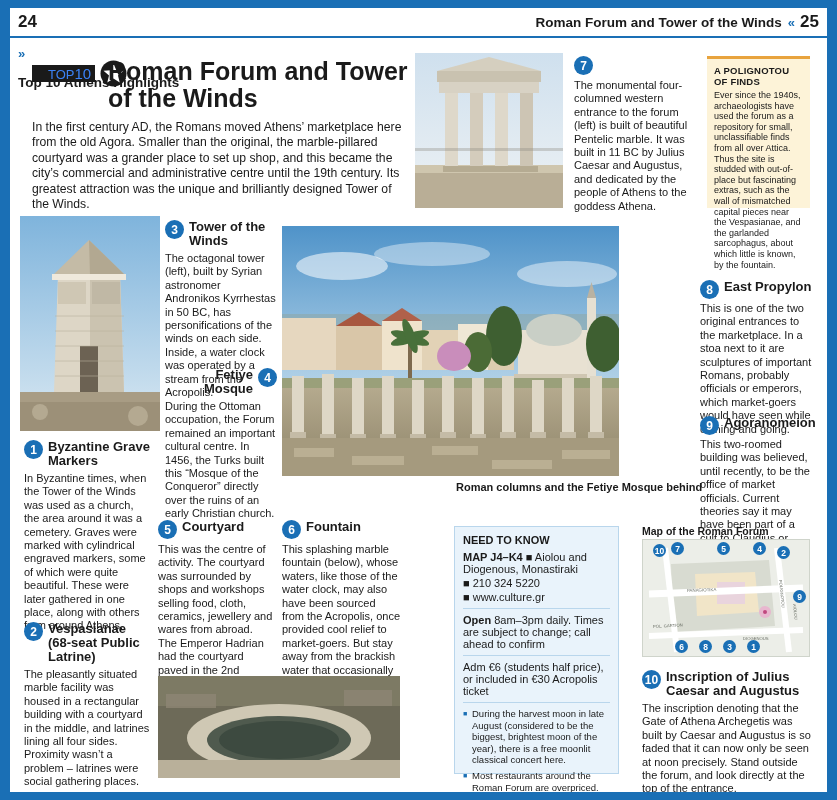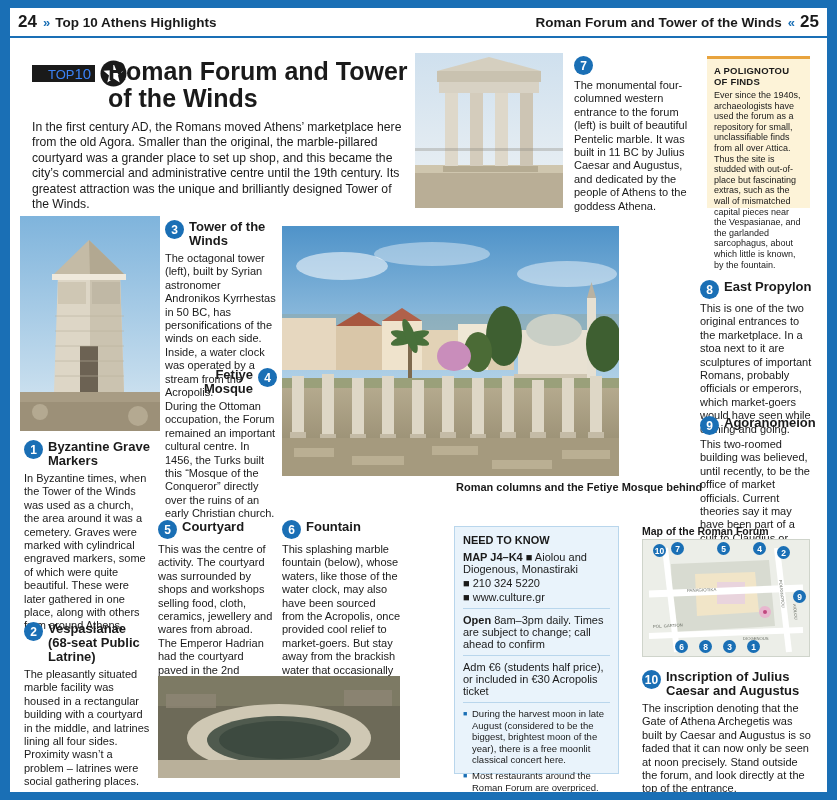--- a/index.html
+++ b/index.html
@@ -16,21 +16,21 @@
     width: 817px; height: 784px;
     background: #ffffff;
     overflow: hidden;
   }
   
   .header {
     position: absolute; left:0; top:0; width:817px; height:30px;
     border-bottom: 2px solid #1a6fb5;
     background:#fff;
   }
-  .hdr-left { position:absolute; left:8px; top:4px; display:flex; align-items:baseline; gap:6px; }
+  .hdr-left { position:absolute; left:8px; top:4px; display:flex; align-items:baseline; gap:14px;flex-direction:column; }
   .hdr-right { position:absolute; right:8px; top:4px; display:flex; align-items:baseline; gap:6px; }
   .folio { font-size:17px; font-weight:bold; color:#1a1a1a; }
   .chev { color:#1a6fb5; font-size:13px; font-weight:bold; letter-spacing:-1px; }
   .hdr-title { font-size:13.5px; font-weight:bold; color:#1a1a1a; }
   
   .body-txt { font-size:11px; line-height:13.4px; color:#1a1a1a; }
   .col-head { font-size:13px; font-weight:bold; color:#1a1a1a; line-height:14px; }
   .num-badge {
     width:19px; height:19px; border-radius:50%; background:#1a6fb5; color:#fff;
     font-size:12px; font-weight:bold; display:flex; align-items:center; justify-content:center;

